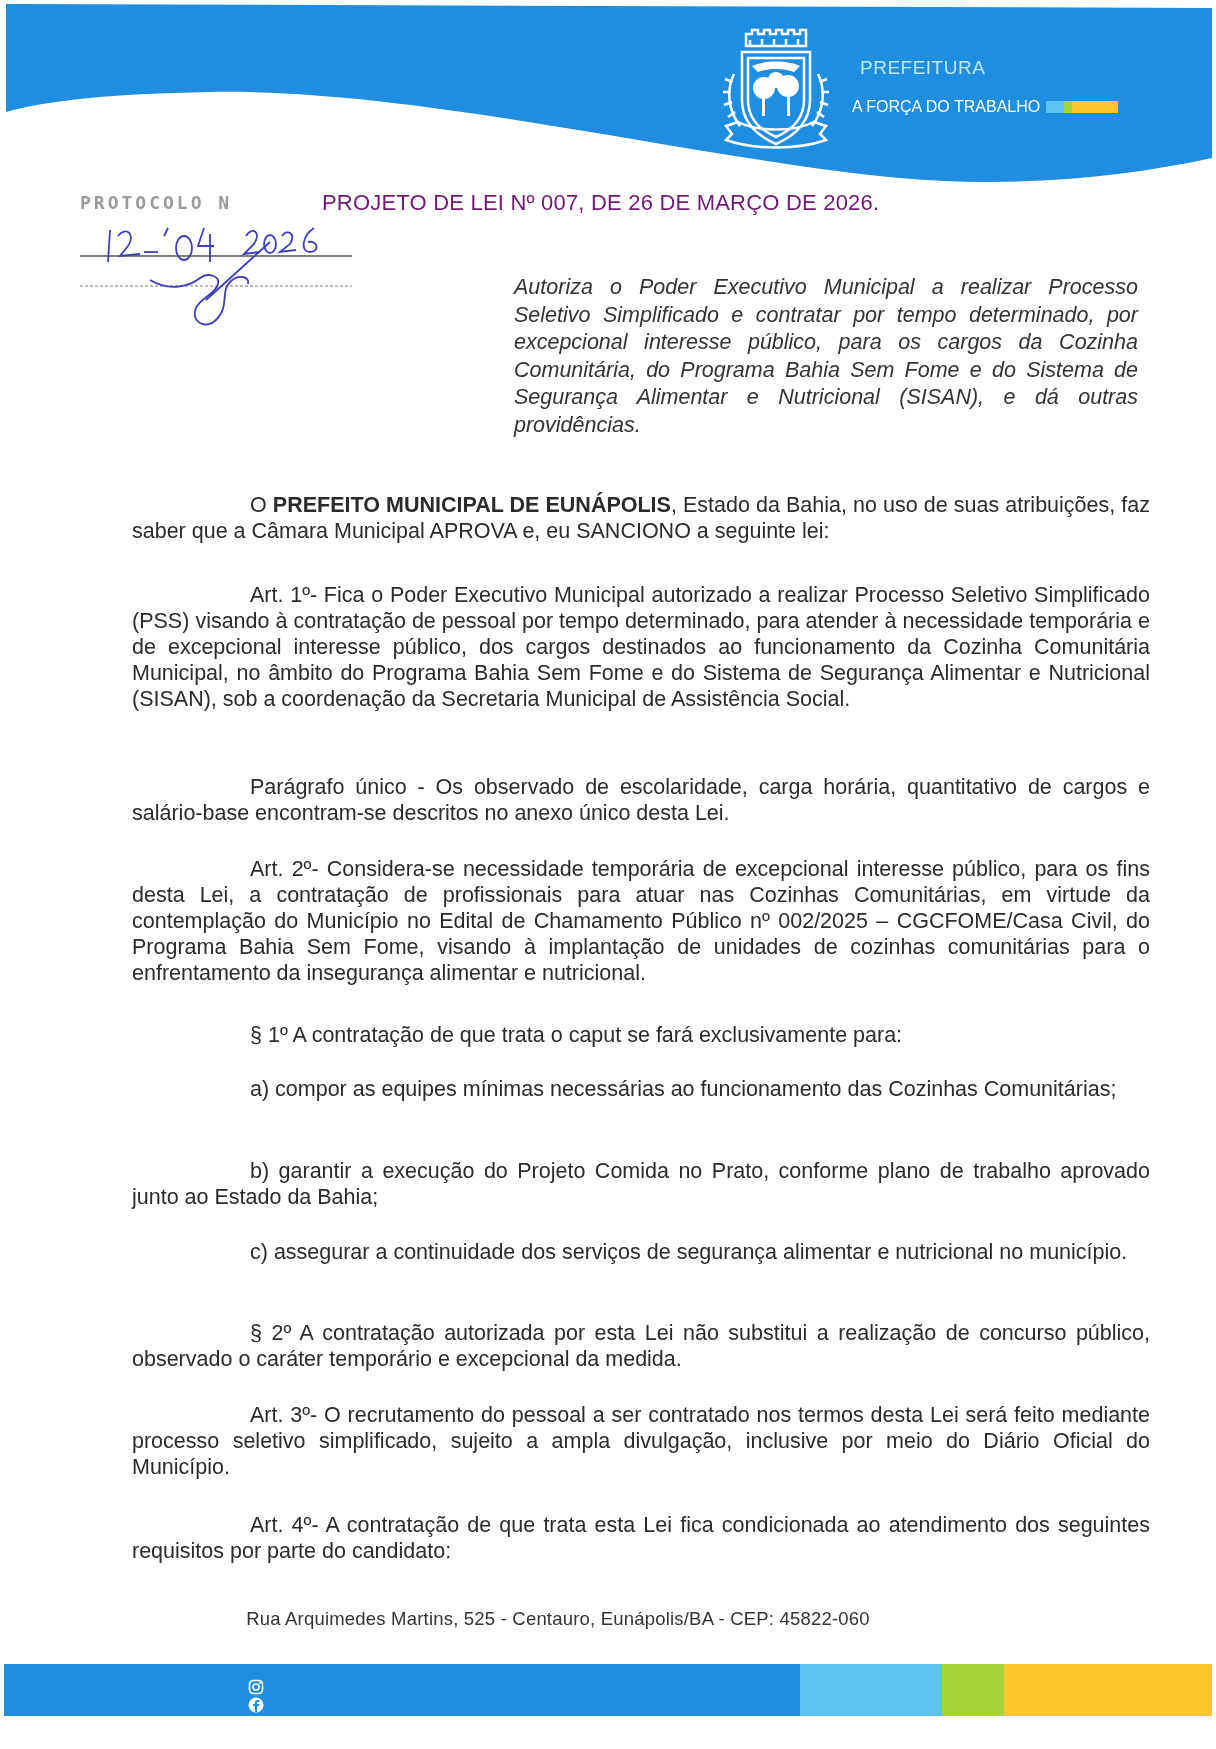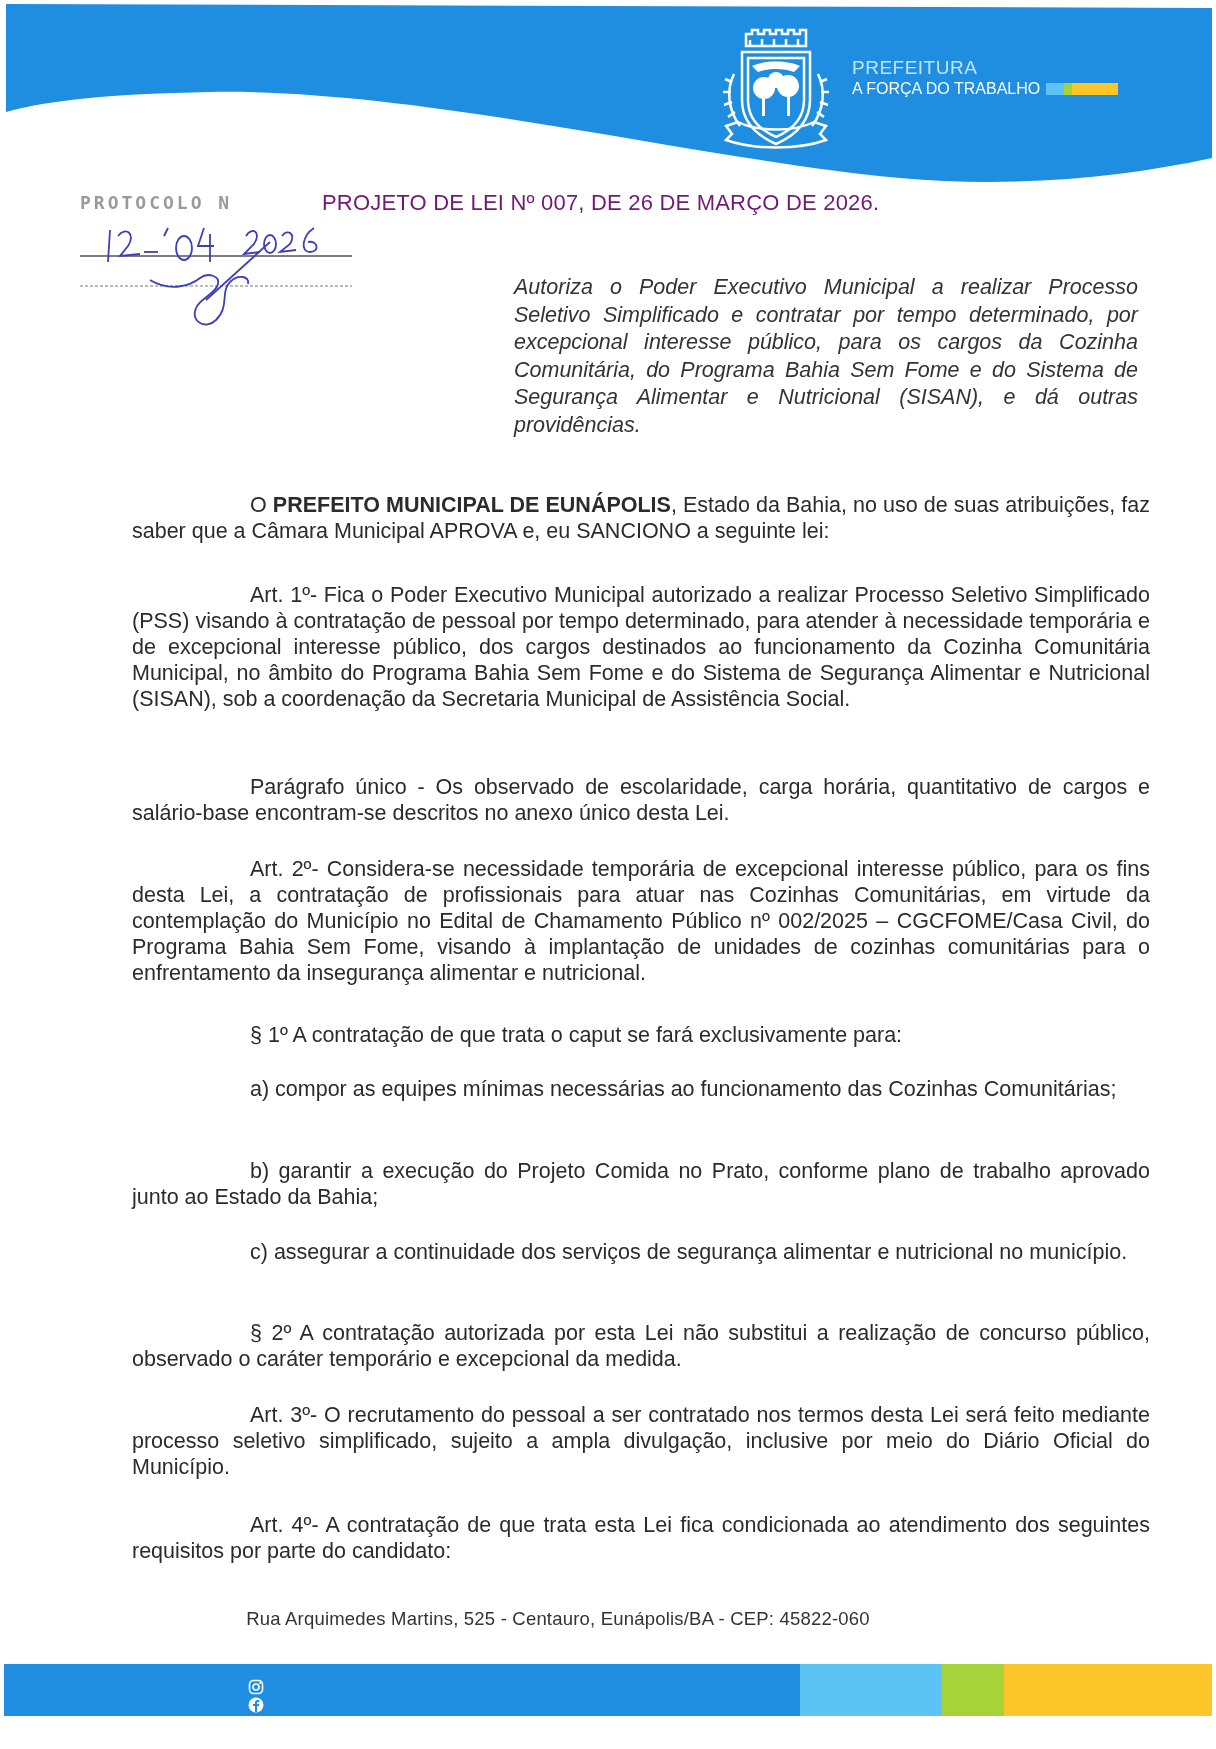--- a/index.html
+++ b/index.html
@@ -4,23 +4,23 @@
 <style>
   html, body { margin: 0; padding: 0; background: #ffffff; }
   body { width: 1216px; height: 1749px; position: relative; overflow: hidden; font-family: "Liberation Sans", sans-serif; color: #2a2a2a; }
 
   
   .header { position: absolute; left: 0; top: 0; width: 1216px; height: 200px; }
   .header svg.wave { position: absolute; left: 0; top: 0; }
   .brand { position: absolute; left: 712px; top: 26px; width: 440px; height: 130px; }
   .crest { position: absolute; left: 0; top: 0; width: 128px; height: 132px; }
   .brand-text { position: absolute; left: 140px; top: 32px; color: #fff; }
-  .brand-pref { font-size: 19px; letter-spacing: 0.5px; color: #bfe6ff; font-weight: normal; line-height: 20px; }
+  .brand-pref { font-size: 19px; letter-spacing: 0.5px; color: #bfe6ff; font-weight: normal; line-height: 20px; margin-left: 8px; }
   .brand-name { font-size: 47px; font-weight: bold; line-height: 44px; letter-spacing: -0.5px; color: #ffffff; }
-  .brand-slogan { font-size: 16px; line-height: 18px; margin-top: 2px; display: flex; align-items: center; }
+  .brand-slogan { font-size: 16px; line-height: 18px; margin-top: 20px; display: flex; align-items: center; }
   .slogan-bar { display: inline-flex; margin-left: 6px; height: 12px; }
   .slogan-bar span { display: inline-block; height: 12px; }
 
   
   .stamp { position: absolute; left: 80px; top: 192px; }
   .stamp-label { font-family: "DejaVu Sans Mono", monospace; font-size: 18px; letter-spacing: 3px; color: #9a9a9a; font-weight: bold; }
   .stamp-lines { position: absolute; left: 0; top: 30px; }
 
   .doc-title { position: absolute; left: 322px; top: 190px; font-size: 22px; font-weight: normal; color: #701a75; letter-spacing: 0.2px; }
 

